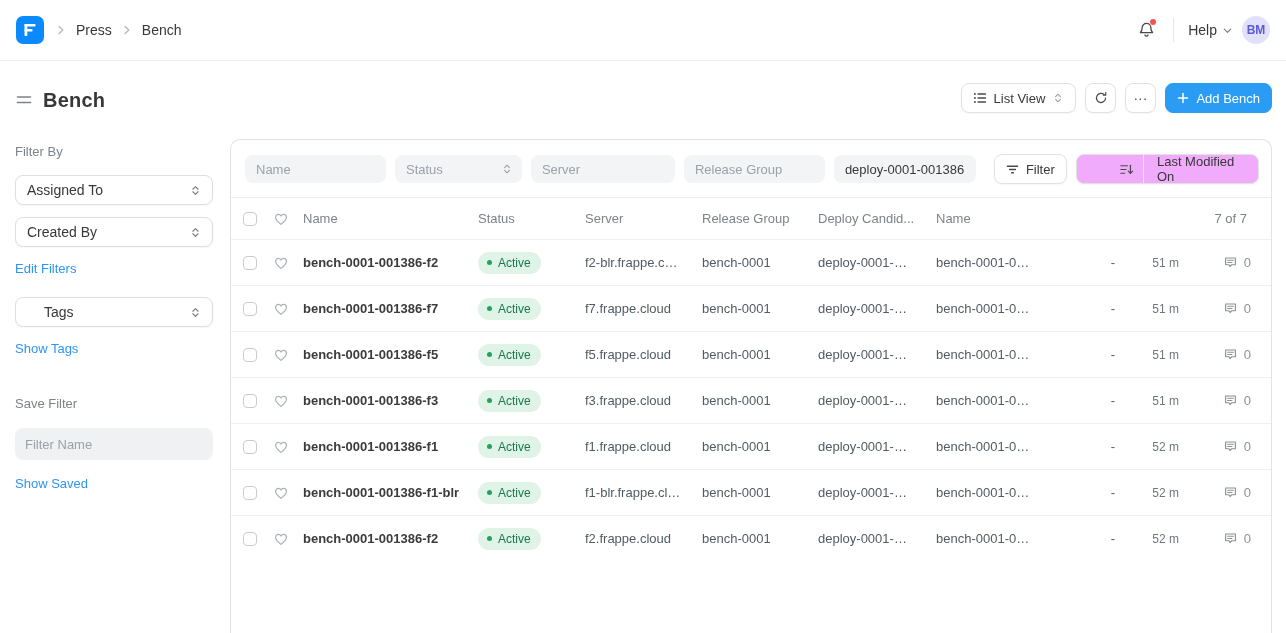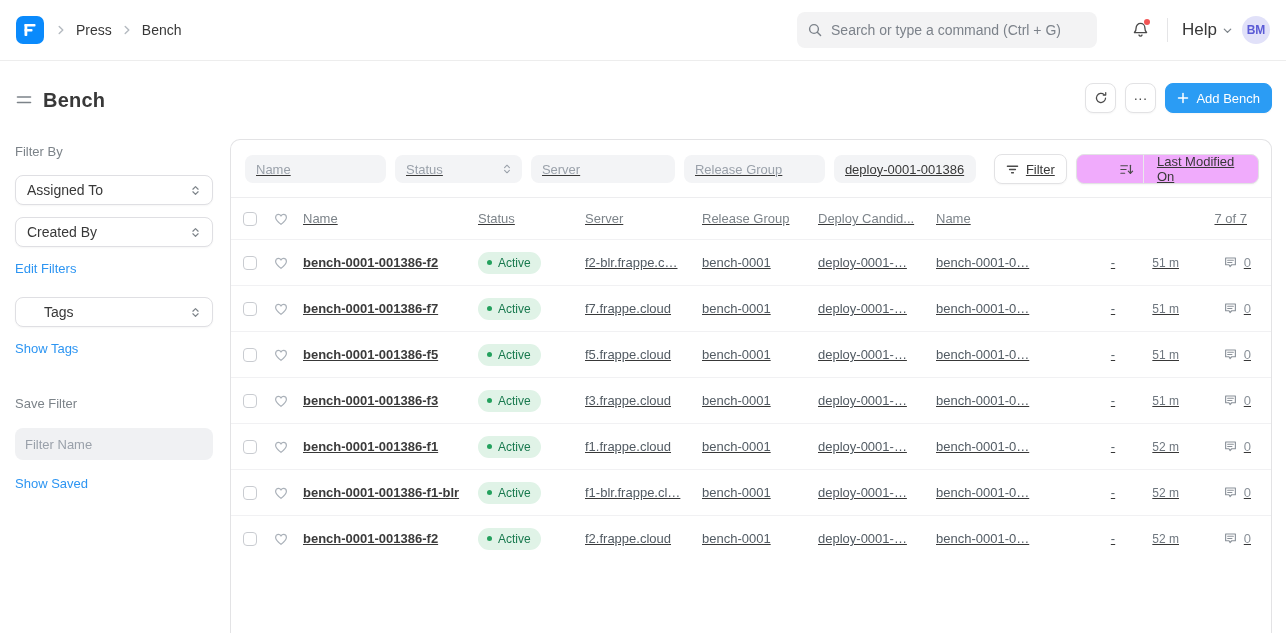--- a/index.html
+++ b/index.html
@@ -19,21 +19,21 @@
   .searchbox { width:300px; height:36px; background:#f3f3f4; border-radius:8px;
     display:flex; align-items:center; padding:0 10px; gap:8px; }
   .searchbox input { border:none; background:transparent; outline:none; flex:1;
     font-size:14px; color:#383838; font-family:inherit; }
   .searchbox input::placeholder { color:#7c828a; }
   .bell-wrap { position:relative; margin-left:32px; width:22px; height:22px;
     display:flex; align-items:center; justify-content:center; cursor:pointer; }
   .bell-dot { position:absolute; top:0; right:1px; width:6px; height:6px;
     border-radius:50%; background:#f25555; }
   .top-divider { width:1px; height:24px; background:#e5e5e7; margin:0 14px 0 16px; }
-  .help { display:flex; align-items:center; gap:5px; font-size:17px; cursor:pointer; }
+  .help { display:flex; align-items:center; gap:5px; font-size:14px; cursor:pointer; }
   .avatar { width:28px; height:28px; border-radius:50%; background:#e1e1f9;
     color:#5b5bd6; font-size:12px; font-weight:bold; display:flex; align-items:center;
     justify-content:center; margin-left:9px; cursor:pointer; }
 
   
   .content { display:flex; height:572px; }
   .sidebar { width:228px; flex:none; padding:0 15px; }
   .main { flex:1; display:flex; flex-direction:column; padding:0 14px 0 2px; }
 
   
@@ -59,21 +59,21 @@
     background:#fff; border:1px solid #e2e2e4; border-radius:8px; padding:0 11px;
     font-size:13px; color:#383838; cursor:pointer;
     box-shadow:0 1px 2px rgba(0,0,0,.04); }
   .btn-icon { width:31px; justify-content:center; padding:0; }
   .btn-primary { background:#2b9cf4; border-color:#2b9cf4; color:#fff; font-size:13px; }
   .dots { letter-spacing:1px; font-size:13px; color:#383838; position:relative; top:-3px; }
 
   
   .card { margin-top:26px; flex:1; background:#fff; border:1px solid #e3e3e5;
     border-bottom:none; border-radius:10px 10px 0 0; display:flex; flex-direction:column;
-    overflow:hidden;text-decoration:underline; }
+    overflow:hidden; }
   .filterbar { display:flex; align-items:center; padding:14px 12px 13px 14px; gap:9px; }
   .finput { height:28px; background:#f3f4f6; border:none; border-radius:8px;
     padding:0 11px; font-size:13px; color:#383838; outline:none; font-family:inherit; }
   .finput::placeholder { color:#9aa1aa; }
   .fsel { height:28px; background:#f3f4f6; border-radius:8px; display:flex;
     align-items:center; justify-content:space-between; padding:0 9px 0 11px;
     font-size:13px; color:#9aa1aa; cursor:pointer; }
   .w1{width:141px;} .w2{width:137px;} .w3{width:144px;} .w4{width:141px;} .w5{width:142px;}
   .filterbar-spacer { flex:1; }
   .sortctl { height:30px; display:inline-flex; align-items:center; background:#f0abfc;
@@ -128,27 +128,20 @@
     </span>
     <span class="crumb">Press</span>
     <span class="crumb-sep">
       <svg width="14" height="14" viewBox="0 0 14 14" fill="none" stroke="#b4bac0" stroke-width="1.4" stroke-linecap="round" stroke-linejoin="round">
           <polyline points="5.2,3.5 8.8,7 5.2,10.5"></polyline>
         </svg>
     </span>
     <span class="crumb">Bench</span>
   </div>
   <div class="topbar-spacer"></div>
-  <div class="searchbox">
-    <svg width="16" height="16" viewBox="0 0 16 16" fill="none" stroke="#7c828a" stroke-width="1.4" stroke-linecap="round">
-      <circle cx="7" cy="7" r="4.4"></circle>
-        <line x1="10.3" y1="10.3" x2="13.6" y2="13.6"></line>
-    </svg>
-    <input type="text" placeholder="Search or type a command (Ctrl + G)" style="">
-  </div>
   <div class="bell-wrap">
     <svg width="19" height="19" viewBox="0 0 20 20" fill="none" stroke="#4a4a4a" stroke-width="1.4" stroke-linecap="round" stroke-linejoin="round">
       <path d="M10 2.5a4.6 4.6 0 0 0-4.6 4.6c0 3.2-1 4.4-1.8 5.1h12.8c-.8-.7-1.8-1.9-1.8-5.1A4.6 4.6 0 0 0 10 2.5z"></path>
       <path d="M8.4 14.8a1.7 1.7 0 0 0 3.2 0"></path>
     </svg>
     <span class="bell-dot"></span>
   </div>
   <div class="top-divider"></div>
   <div class="help">
     <span>Help</span>
@@ -198,20 +191,39 @@
     <span class="side-link">Show Tags</span>
 
     <div class="side-label" style="margin-top:39px;">Save Filter</div>
     <input class="filter-name" type="text" placeholder="Filter Name" style="">
     <span class="side-link" style="margin-top:16px;">Show Saved</span>
   </div>
 
   <div class="main">
 
     <div class="toolbar">
+      <div class="btn">
+        <svg width="14" height="14" viewBox="0 0 14 14">
+          <g stroke="#4a4a4a" stroke-width="1.3" stroke-linecap="round">
+              <line x1="5" y1="3" x2="12.5" y2="3"></line>
+              <line x1="5" y1="7" x2="12.5" y2="7"></line>
+              <line x1="5" y1="11" x2="12.5" y2="11"></line>
+            </g>
+          <g fill="#4a4a4a">
+              <circle cx="1.9" cy="3" r="0.95"></circle>
+              <circle cx="1.9" cy="7" r="0.95"></circle>
+              <circle cx="1.9" cy="11" r="0.95"></circle>
+            </g>
+        </svg>
+        <span>List View</span>
+        <svg width="12" height="12" viewBox="0 0 14 14" fill="none" stroke="#9aa1aa" stroke-width="1.3" stroke-linecap="round" stroke-linejoin="round">
+          <polyline points="4.2,5.4 7,2.6 9.8,5.4"></polyline>
+            <polyline points="4.2,8.6 7,11.4 9.8,8.6"></polyline>
+        </svg>
+      </div>
       <div class="btn btn-icon">
         <svg width="14" height="14" viewBox="0 0 16 16" fill="none" stroke="#4a4a4a" stroke-width="1.4" stroke-linecap="round" stroke-linejoin="round">
           <path d="M13.2 8a5.2 5.2 0 1 1-1.6-3.8"></path>
             <polyline points="13.4 1.8 13.4 4.6 10.6 4.6"></polyline>
         </svg>
       </div>
       <div class="btn btn-icon">
         <span class="dots">...</span>
       </div>
       <div class="btn btn-primary">

